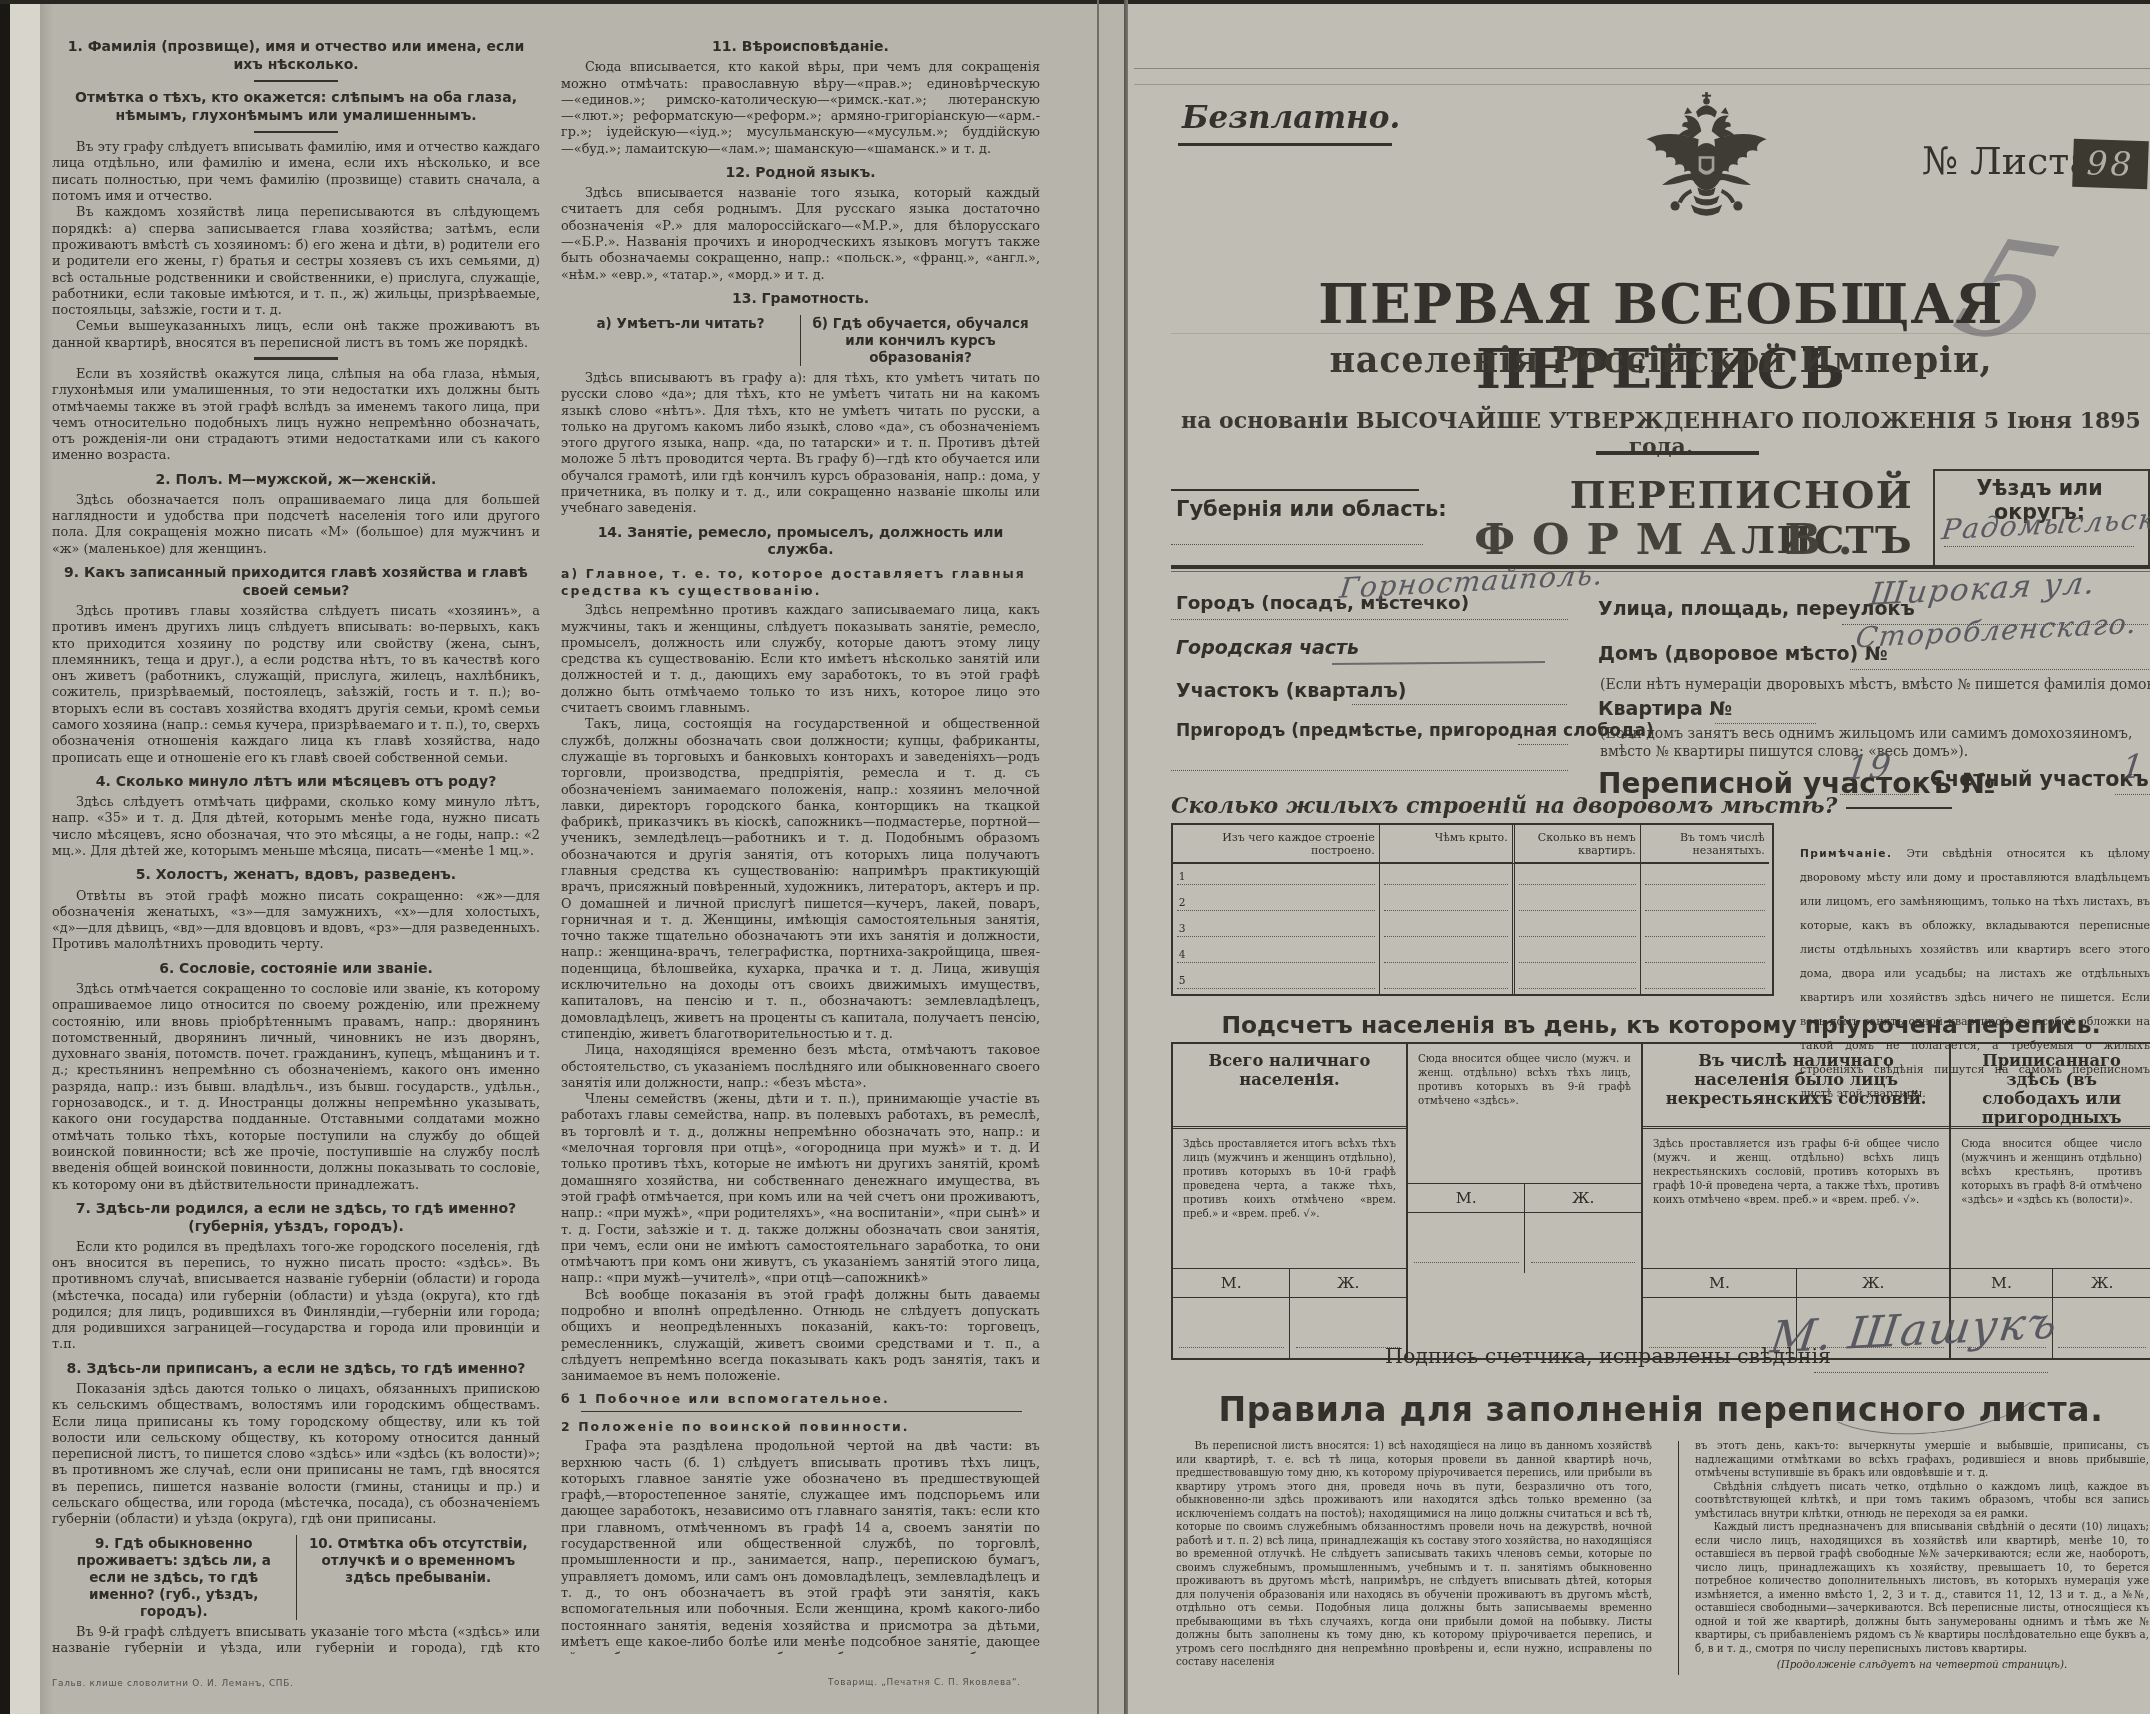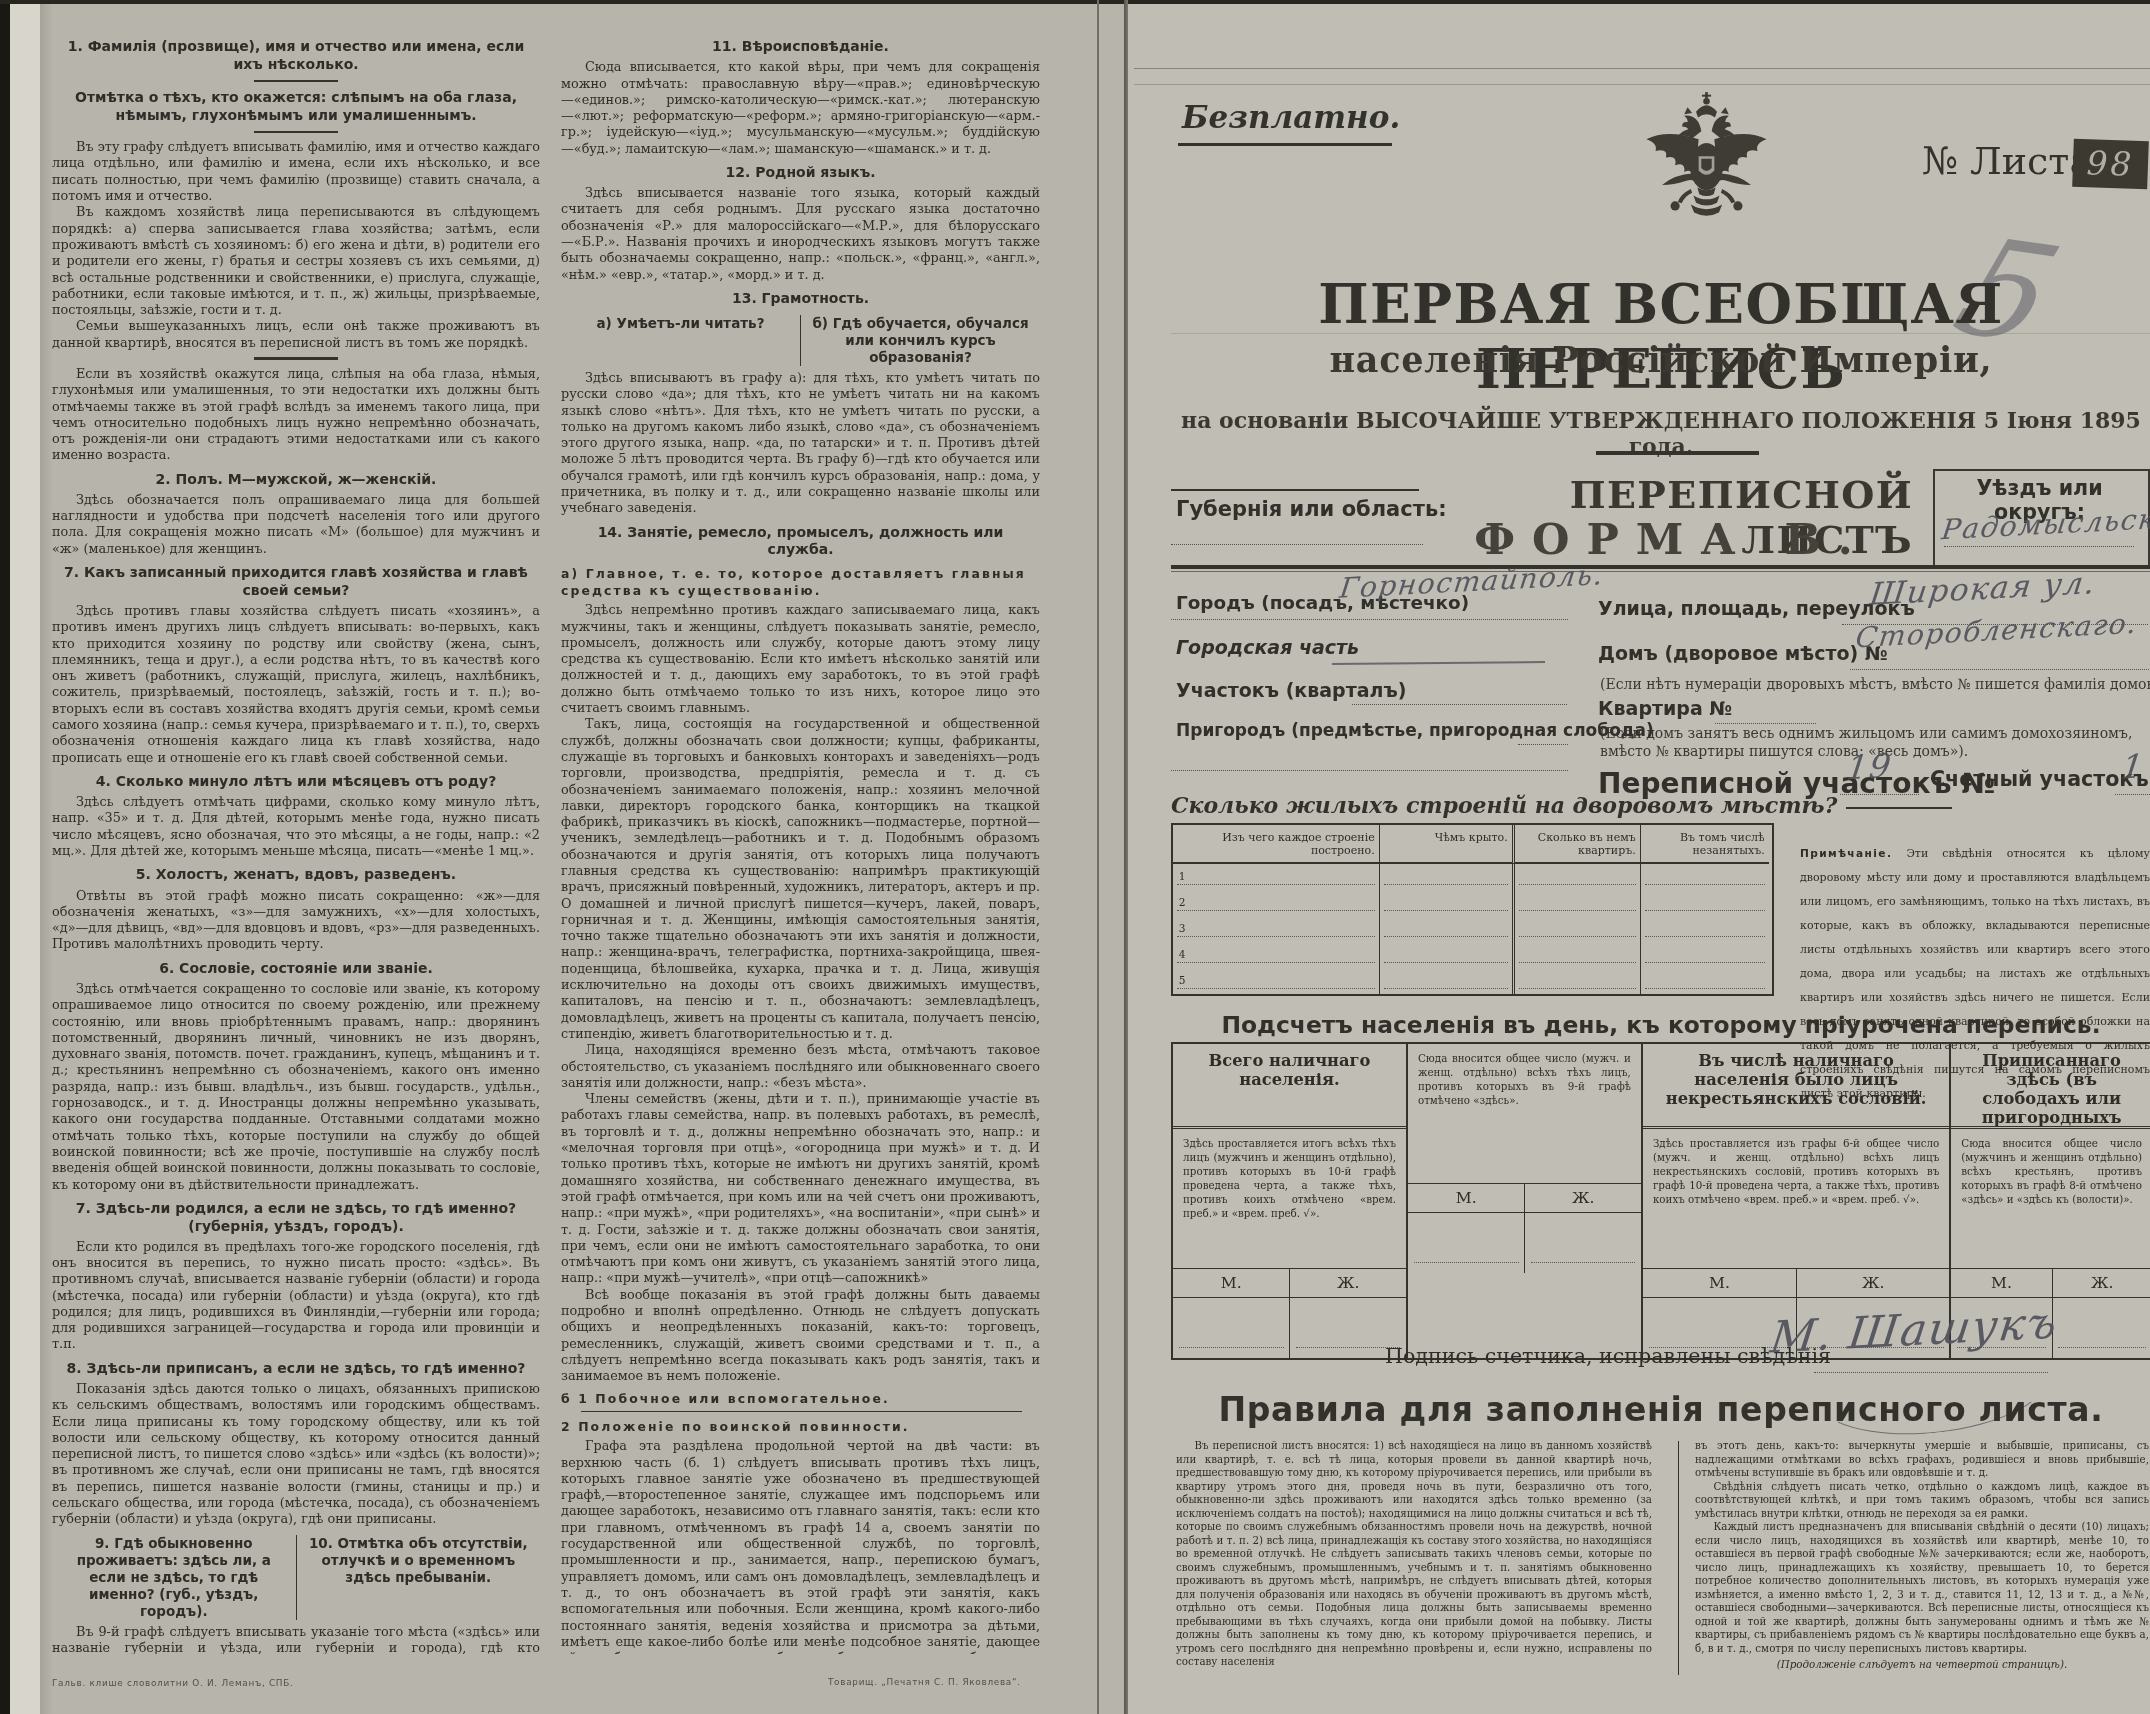--- a/index.html
+++ b/index.html
@@ -159,21 +159,21 @@
       <div class="b-hr"></div>
       <div class="b-h">Отмѣтка о тѣхъ, кто окажется: слѣпымъ на оба глаза, нѣмымъ, глухонѣмымъ или умалишеннымъ.</div>
       <div class="b-hr"></div>
       <div class="b-p">Въ эту графу слѣдуетъ вписывать фамилію, имя и отчество каждаго лица отдѣльно, или фамилію и имена, если ихъ нѣсколько, и все писать полностью, при чемъ фамилію (прозвище) ставить сначала, а потомъ имя и отчество.</div>
       <div class="b-p">Въ каждомъ хозяйствѣ лица переписываются въ слѣдующемъ порядкѣ: а) сперва записывается глава хозяйства; затѣмъ, если проживаютъ вмѣстѣ съ хозяиномъ: б) его жена и дѣти, в) родители его и родители его жены, г) братья и сестры хозяевъ съ ихъ семьями, д) всѣ остальные родственники и свойственники, е) прислуга, служащіе, работники, если таковые имѣются, и т. п., ж) жильцы, призрѣваемые, постояльцы, заѣзжіе, гости и т. д.</div>
       <div class="b-p">Семьи вышеуказанныхъ лицъ, если онѣ также проживаютъ въ данной квартирѣ, вносятся въ переписной листъ въ томъ же порядкѣ.</div>
       <div class="b-hr"></div>
       <div class="b-p">Если въ хозяйствѣ окажутся лица, слѣпыя на оба глаза, нѣмыя, глухонѣмыя или умалишенныя, то эти недостатки ихъ должны быть отмѣчаемы также въ этой графѣ вслѣдъ за именемъ такого лица, при чемъ относительно подобныхъ лицъ нужно непремѣнно обозначать, отъ рожденія-ли они страдаютъ этими недостатками или съ какого именно возраста.</div>
       <div class="b-h">2. Полъ. М—мужской, ж—женскій.</div>
       <div class="b-p">Здѣсь обозначается полъ опрашиваемаго лица для большей наглядности и удобства при подсчетѣ населенія того или другого пола. Для сокращенія можно писать «М» (большое) для мужчинъ и «ж» (маленькое) для женщинъ.</div>
-      <div class="b-h">7. Какъ записанный приходится главѣ хозяйства и главѣ своей семьи?</div>
+      <div class="b-h">9. Какъ записанный приходится главѣ хозяйства и главѣ своей семьи?</div>
       <div class="b-p">Здѣсь противъ главы хозяйства слѣдуетъ писать «хозяинъ», а противъ именъ другихъ лицъ слѣдуетъ вписывать: во-первыхъ, какъ кто приходится хозяину по родству или свойству (жена, сынъ, племянникъ, теща и друг.), а если родства нѣтъ, то въ качествѣ кого онъ живетъ (работникъ, служащій, прислуга, жилецъ, нахлѣбникъ, сожитель, призрѣваемый, постоялецъ, заѣзжій, гость и т. п.); во-вторыхъ если въ составъ хозяйства входятъ другія семьи, кромѣ семьи самого хозяина (напр.: семья кучера, призрѣваемаго и т. п.), то, сверхъ обозначенія отношенія каждаго лица къ главѣ хозяйства, надо прописать еще и отношеніе его къ главѣ своей собственной семьи.</div>
       <div class="b-h">4. Сколько минуло лѣтъ или мѣсяцевъ отъ роду?</div>
       <div class="b-p">Здѣсь слѣдуетъ отмѣчать цифрами, сколько кому минуло лѣтъ, напр. «35» и т. д. Для дѣтей, которымъ менѣе года, нужно писать число мѣсяцевъ, ясно обозначая, что это мѣсяцы, а не годы, напр.: «2 мц.». Для дѣтей же, которымъ меньше мѣсяца, писать—«менѣе 1 мц.».</div>
       <div class="b-h">5. Холостъ, женатъ, вдовъ, разведенъ.</div>
       <div class="b-p">Отвѣты въ этой графѣ можно писать сокращенно: «ж»—для обозначенія женатыхъ, «з»—для замужнихъ, «х»—для холостыхъ, «д»—для дѣвицъ, «вд»—для вдовцовъ и вдовъ, «рз»—для разведенныхъ. Противъ малолѣтнихъ проводить черту.</div>
       <div class="b-h">6. Сословіе, состояніе или званіе.</div>
       <div class="b-p">Здѣсь отмѣчается сокращенно то сословіе или званіе, къ которому опрашиваемое лицо относится по своему рожденію, или прежнему состоянію, или вновь пріобрѣтеннымъ правамъ, напр.: дворянинъ потомственный, дворянинъ личный, чиновникъ не изъ дворянъ, духовнаго званія, потомств. почет. гражданинъ, купецъ, мѣщанинъ и т. д.; крестьянинъ непремѣнно съ обозначеніемъ, какого онъ именно разряда, напр.: изъ бывш. владѣльч., изъ бывш. государств., удѣльн., горнозаводск., и т. д. Иностранцы должны непремѣнно указывать, какого они государства подданные. Отставными солдатами можно отмѣчать только тѣхъ, которые поступили на службу до общей воинской повинности; всѣ же прочіе, поступившіе на службу послѣ введенія общей воинской повинности, должны показывать то сословіе, къ которому они въ дѣйствительности принадлежатъ.</div>
       <div class="b-h">7. Здѣсь-ли родился, а если не здѣсь, то гдѣ именно? (губернія, уѣздъ, городъ).</div>
       <div class="b-p">Если кто родился въ предѣлахъ того-же городского поселенія, гдѣ онъ вносится въ перепись, то нужно писать просто: «здѣсь». Въ противномъ случаѣ, вписывается названіе губерніи (области) и города (мѣстечка, посада) или губерніи (области) и уѣзда (округа), кто гдѣ родился; для лицъ, родившихся въ Финляндіи,—губерніи или города; для родившихся заграницей—государства и города или провинціи и т.п.</div>
       <div class="b-h">8. Здѣсь-ли приписанъ, а если не здѣсь, то гдѣ именно?</div>

